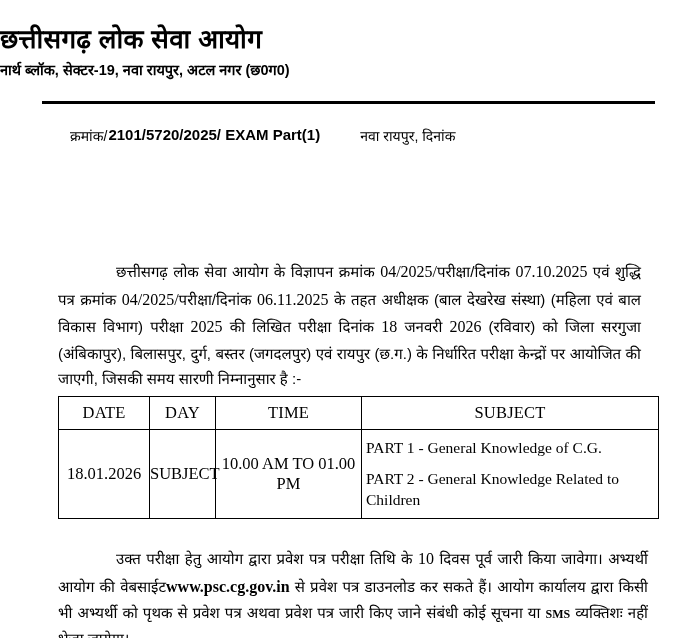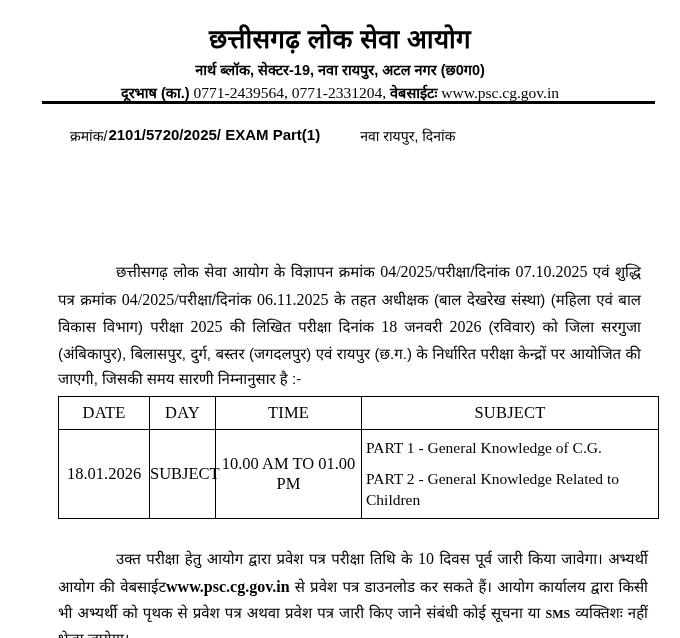--- a/index.html
+++ b/index.html
@@ -20,21 +20,20 @@
     position: absolute;
     left: 0; top: 0;
     width: 680px;
     height: 638px;
     overflow: hidden;
   }
 
   
   .letterhead {
     padding-top: 24px;
-    text-align: center;
   }
   .org-name {
     font-family: "Liberation Sans", "DejaVu Sans", sans-serif;
     font-size: 26px;
     font-weight: 700;
     letter-spacing: 0.3px;
     line-height: 1.22;
   }
   .org-address {
     font-family: "Liberation Sans", "DejaVu Sans", sans-serif;
@@ -192,26 +191,20 @@
   .subject-gap { height: 11px; }
 </style>
 </head>
 <body>
 
 <div class="page">
 
   <div class="letterhead">
     <div class="org-name">छत्तीसगढ़ लोक सेवा आयोग</div>
     <div class="org-address">नार्थ ब्लॉक, सेक्टर-19, नवा रायपुर, अटल नगर (छ0ग0)</div>
-    <div class="org-contact">
-      <span>दूरभाष (का.)</span>
-      <span class="phone-nums">0771-2439564, 0771-2331204,</span>
-      <span>वेबसाईटः</span>
-      <span class="web-url">www.psc.cg.gov.in</span>
-    </div>
   </div>
 
   <div class="header-rule"></div>
 
   <div class="ref-line">
     <span class="ref-prefix">क्रमांक/</span>
     <span class="ref-number">2101/5720/2025/ EXAM Part(1)</span>
     <span class="ref-place">नवा रायपुर, दिनांक</span>
   </div>
 

